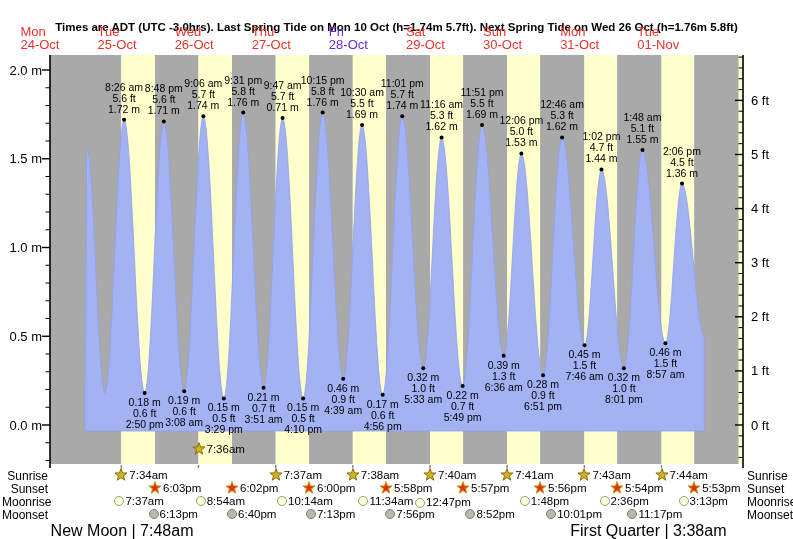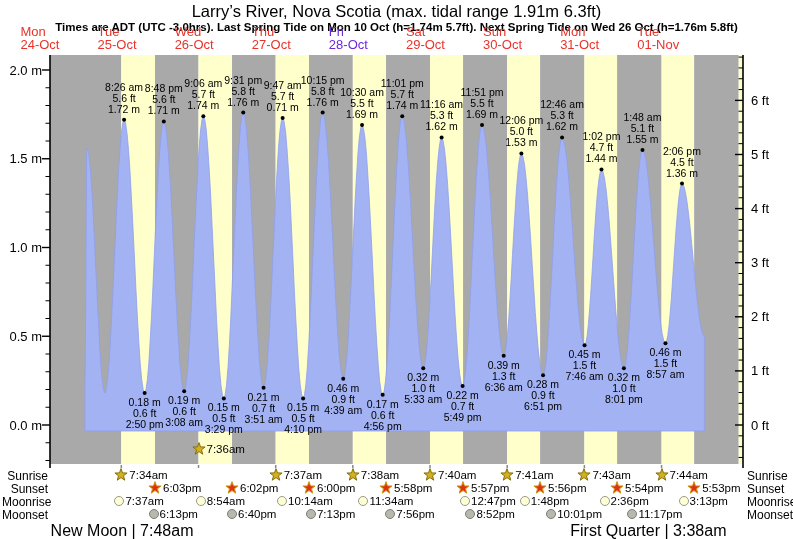--- a/index.html
+++ b/index.html
@@ -22,21 +22,20 @@
   .row-label.right{left:747px;text-align:left;}
   .phase-note{position:absolute;width:170px;text-align:center;font-size:16px;
               color:#000;white-space:nowrap;}
   .moon-circle{display:inline-block;width:10px;height:10px;border-radius:50%;box-sizing:border-box;}
   svg{position:absolute;left:0;top:0;}
 </style>
 </head>
 <body>
 
 <div class="page">
-  <div class="title">Larry’s River, Nova Scotia (max. tidal range 1.91m 6.3ft)</div>
   <div class="subtitle">Times are ADT (UTC -3.0hrs). Last Spring Tide on Mon 10 Oct (h=1.74m 5.7ft). Next Spring Tide on Wed 26 Oct (h=1.76m 5.8ft)</div>
   <div id="days">
       <div class="day-label" style="left: 20.45px; color: rgb(232, 51, 42);">
         <div>Mon</div>
         <div>24-Oct</div>
       </div>
       <div class="day-label" style="left: 97.55px; color: rgb(232, 51, 42);">
         <div>Tue</div>
         <div>25-Oct</div>
       </div>
@@ -465,21 +464,21 @@
         <span class="t">8:54am</span>
       </div>
       <div class="astro-entry" style="left: 277.075px; top: 494.5px;">
         <span class="moon-circle" style="background:#ffffd6;border:1px solid #9a9a88"></span>
         <span class="t">10:14am</span>
       </div>
       <div class="astro-entry" style="left: 358.458px; top: 494.5px;">
         <span class="moon-circle" style="background:#ffffd6;border:1px solid #9a9a88"></span>
         <span class="t">11:34am</span>
       </div>
-      <div class="astro-entry" style="left: 460px; top: 494.5px;">
+      <div class="astro-entry" style="left: 415px; top: 494.5px; align-items: flex-end;">
         <span class="moon-circle" style="background:#ffffd6;border:1px solid #9a9a88"></span>
         <span class="t">12:47pm</span>
       </div>
       <div class="astro-entry" style="left: 519.832px; top: 494.5px;">
         <span class="moon-circle" style="background:#ffffd6;border:1px solid #9a9a88"></span>
         <span class="t">1:48pm</span>
       </div>
       <div class="astro-entry" style="left: 599.502px; top: 494.5px;">
         <span class="moon-circle" style="background:#ffffd6;border:1px solid #9a9a88"></span>
         <span class="t">2:36pm</span>

